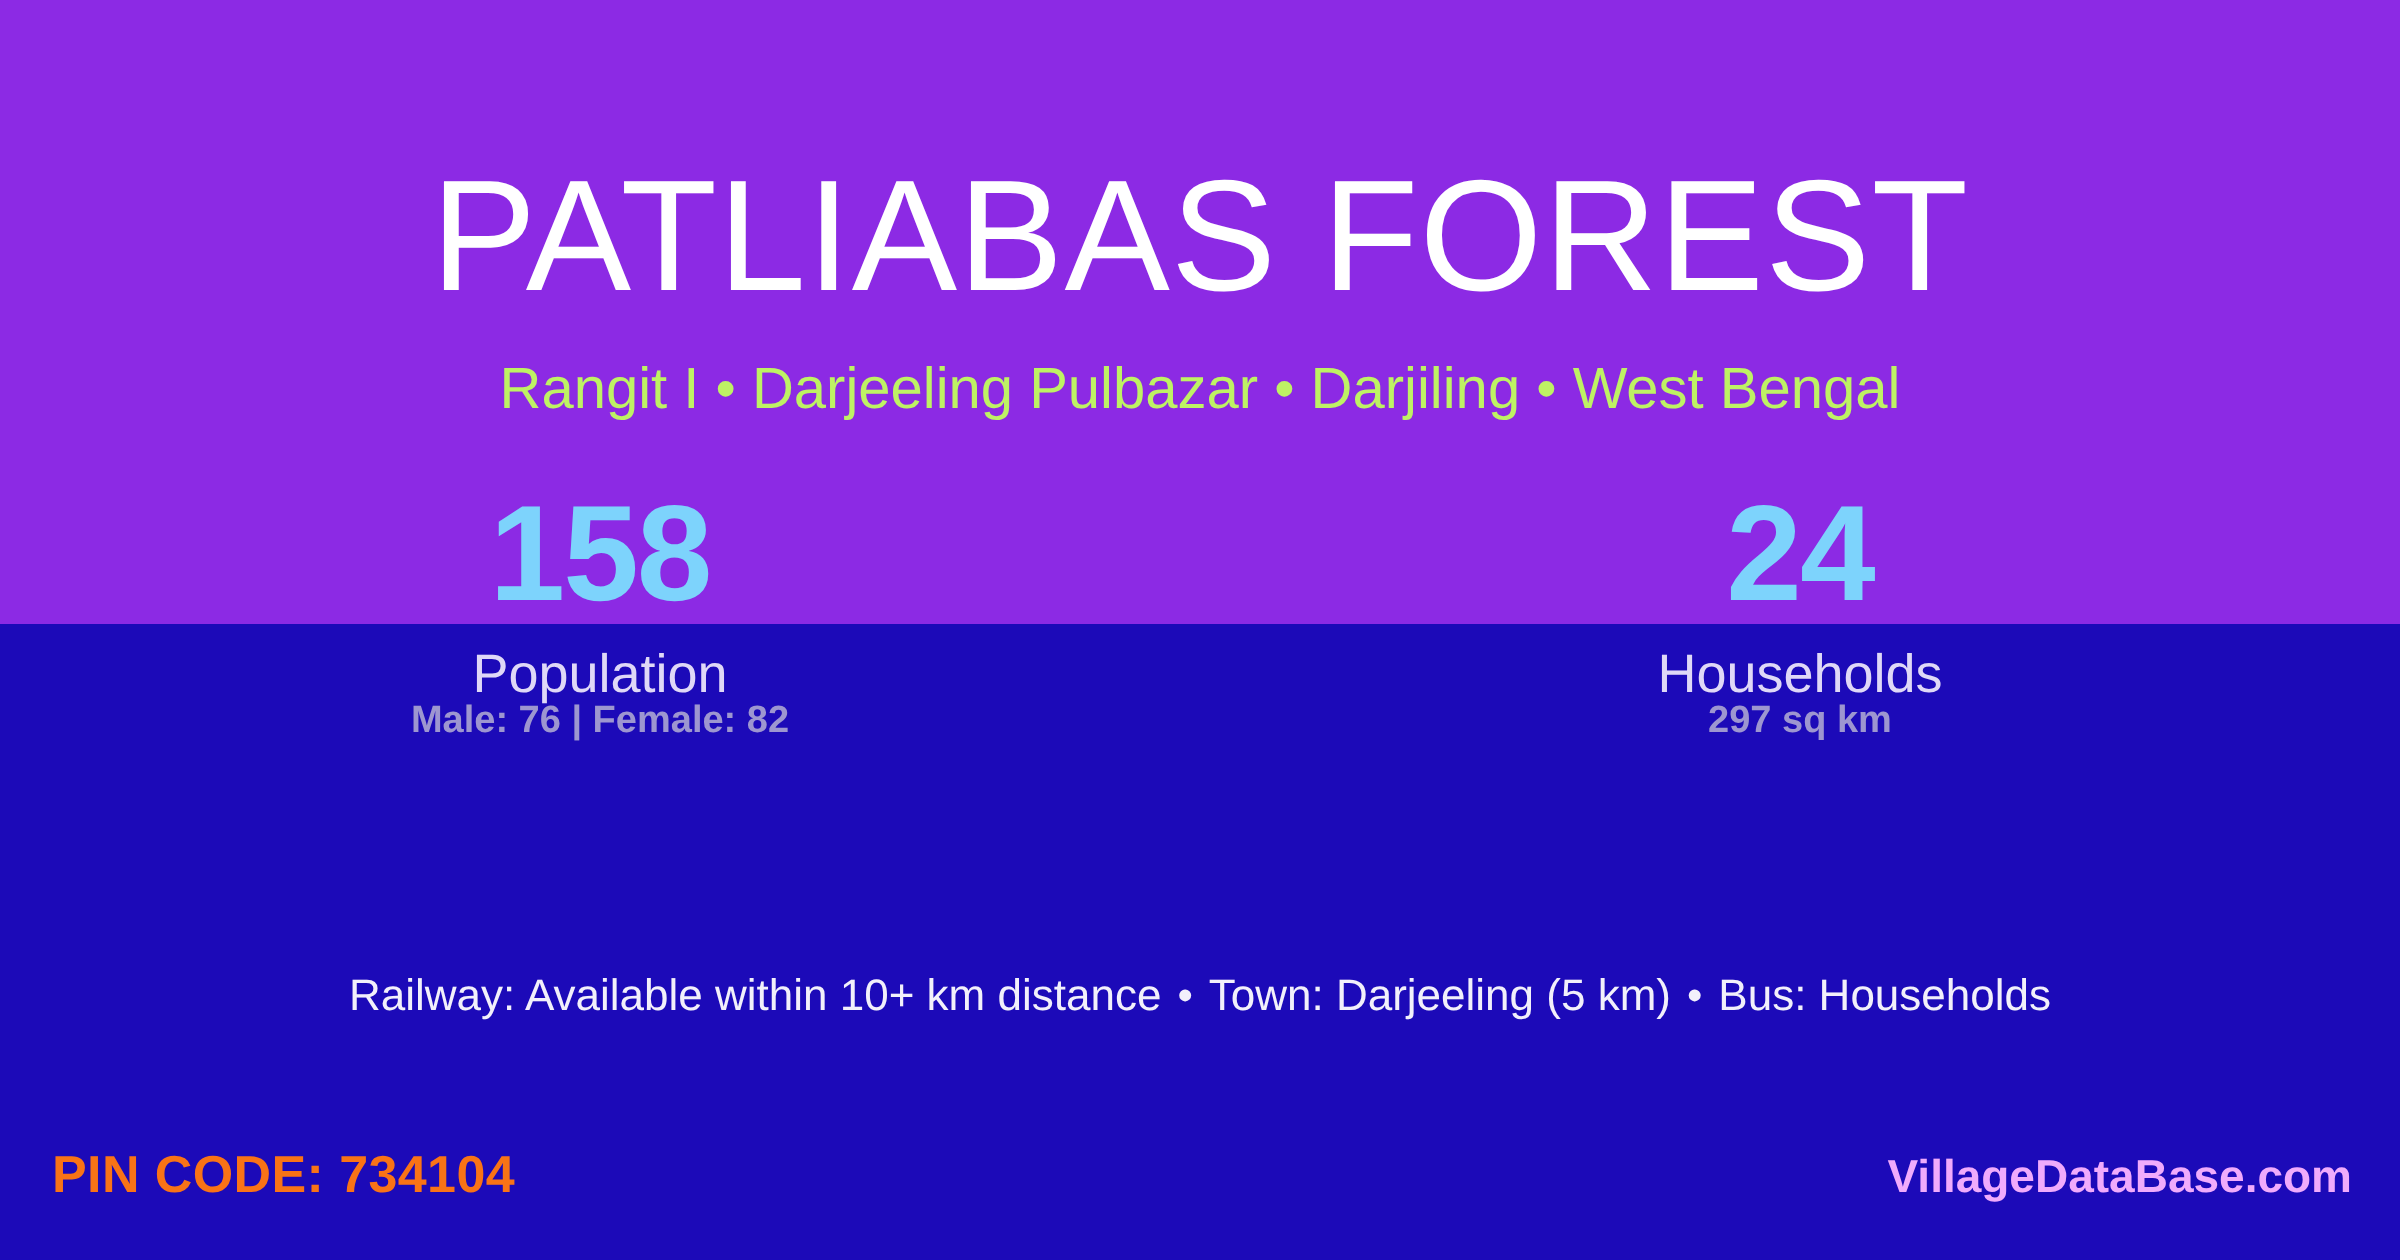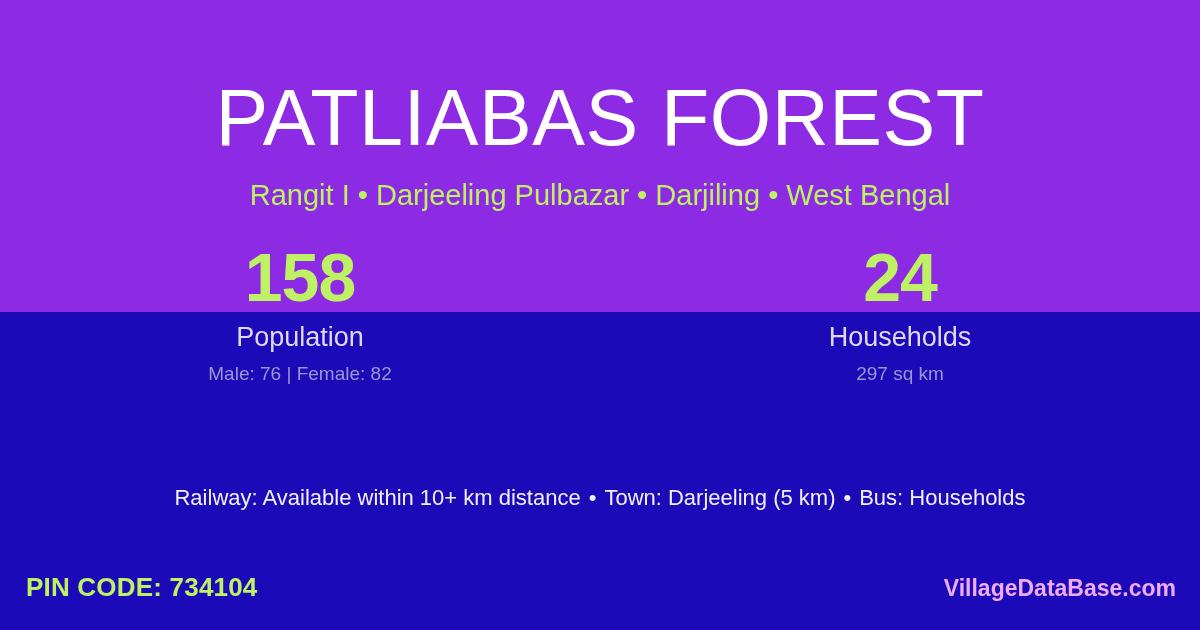--- a/index.html
+++ b/index.html
@@ -64,38 +64,37 @@
     left: 0;
     top: 243px;
     width: 1200px;
     display: flex;
   }
   .stat {
     flex: 1 1 0;
     text-align: center;
   }
   .stat-value {
-    color: #bef264;
+    color: #7dd3fc;
     font-size: 68px;
     font-weight: 700;
     line-height: 1;
     letter-spacing: -1px;
   }
   .stat-label {
     margin-top: 13px;
     color: #dfd8f7;
     font-size: 27px;
     font-weight: 400;
     line-height: 1;
   }
   .stat-sub {
-    margin-top: 13px;
     color: #9d96d0;
     font-size: 19px;
-    font-weight: 400;
+    font-weight: 700;
     line-height: 1;
   }
 
   
   .infra {
     position: absolute;
     left: 0;
     top: 485px;
     width: 1200px;
     text-align: center;
@@ -108,21 +107,21 @@
   .infra .dot {
     padding: 0 8px;
     color: #f2f0fb;
   }
 
   
   .pin {
     position: absolute;
     left: 26px;
     top: 574px;
-    color: #bef264;
+    color: #f97316;
     font-size: 26px;
     font-weight: 700;
     line-height: 1;
     letter-spacing: 0.2px;
   }
   .brand {
     position: absolute;
     right: 24px;
     top: 577px;
     color: #f0abfc;

